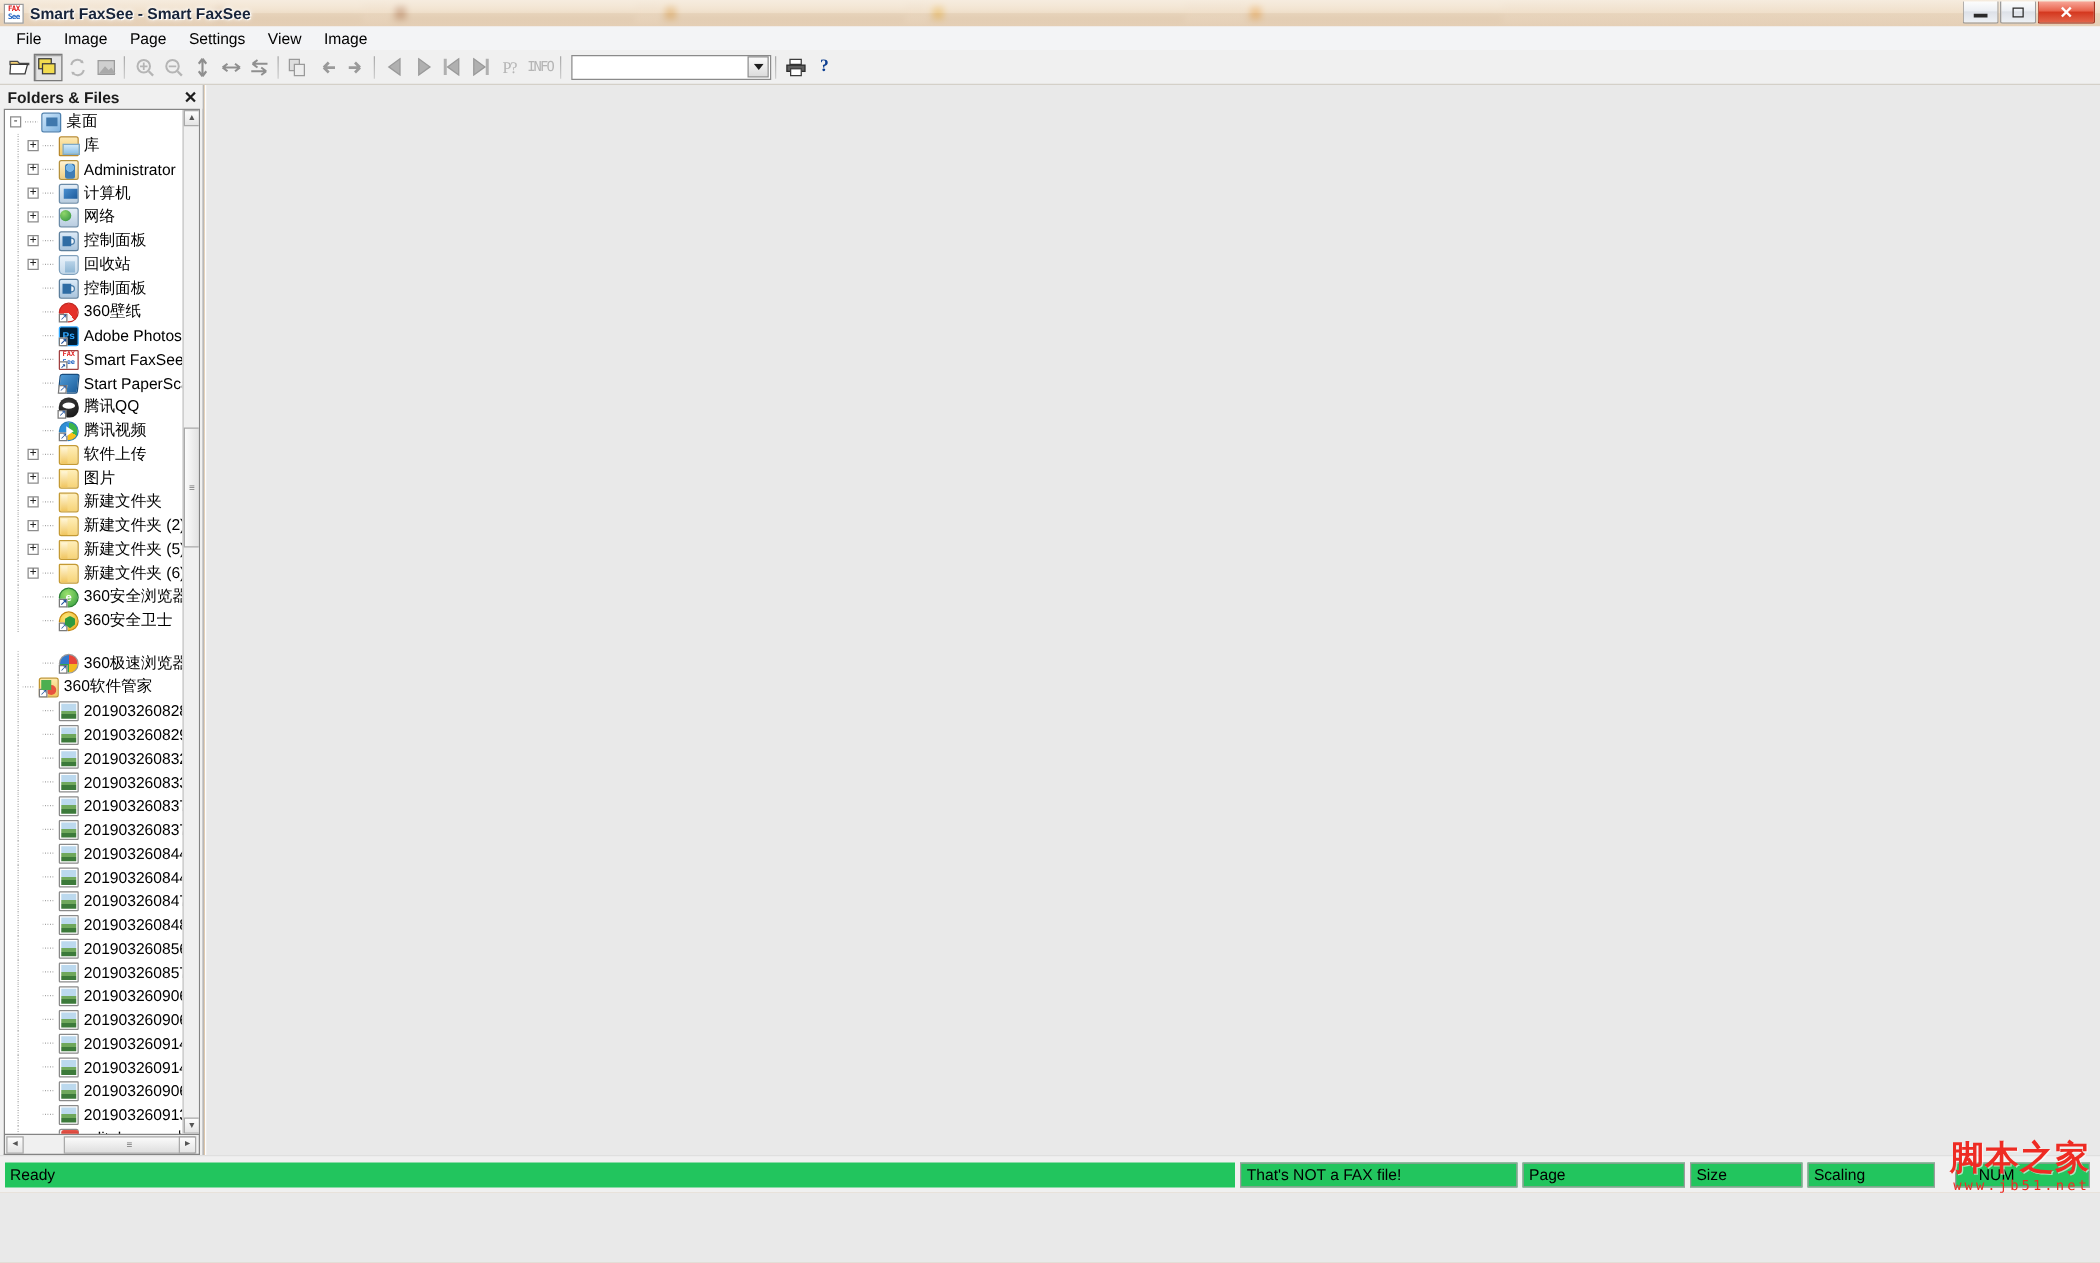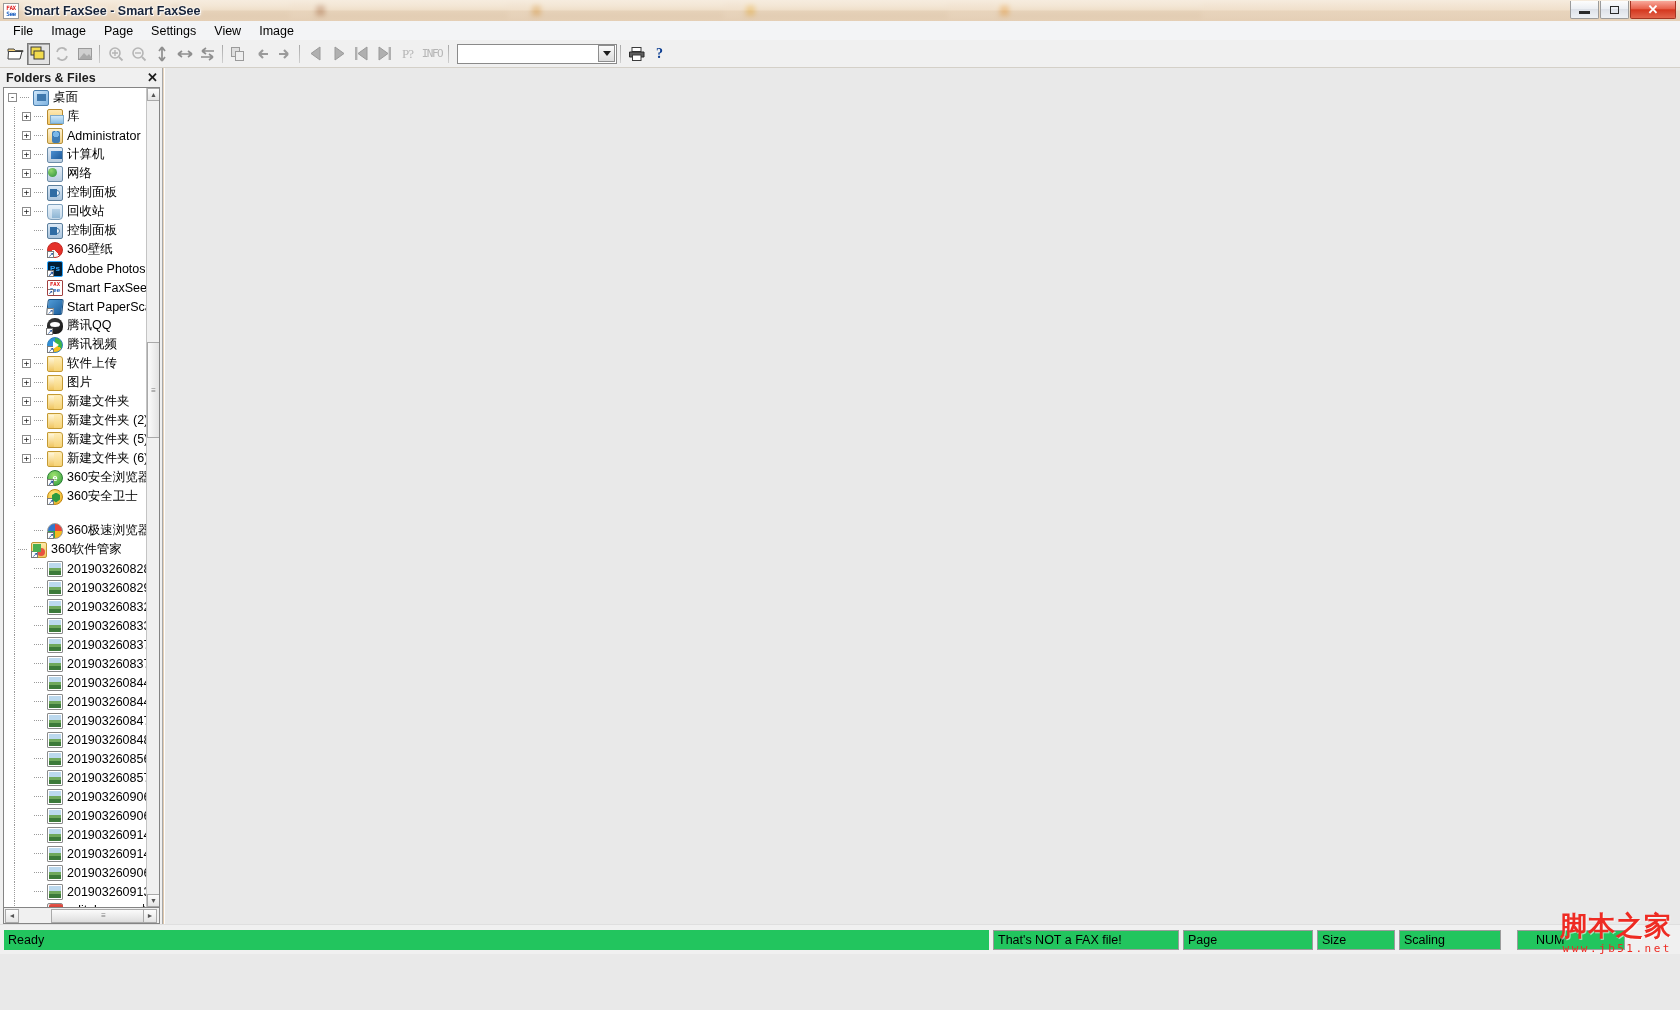--- a/index.html
+++ b/index.html
@@ -865,23 +865,23 @@
       <div class="hsb-arrow">◄</div>
       <div id="tree-hthumb">≡</div>
       <div class="hsb-arrow" style="position:absolute;right:1px;">►</div>
     </div>
   </div>
 
   <div id="client-area"></div>
 
   <div id="status-bar">
     <div class="sb-pane flat" style="width:985px;">Ready</div>
-    <div class="sb-pane" style="width:186px;">That's NOT a FAX file!</div>
+    <div class="sb-pane" style="width:222px;">That's NOT a FAX file!</div>
     <div class="sb-pane" style="width:130px;">Page</div>
-    <div class="sb-pane" style="width:78px;">Size</div>
+    <div class="sb-pane" style="width:90px;">Size</div>
     <div class="sb-pane" style="width:102px;">Scaling</div>
     <div class="sb-pane" style="width:108px;padding-left:18px;margin-left:12px;">NUM</div>
   </div>
 
   <div id="bottom-strip"></div>
 
   <div id="watermark">
     <div id="wm-main">脚本之家</div>
     <div id="wm-sub">www.jb51.net</div>
   </div>

